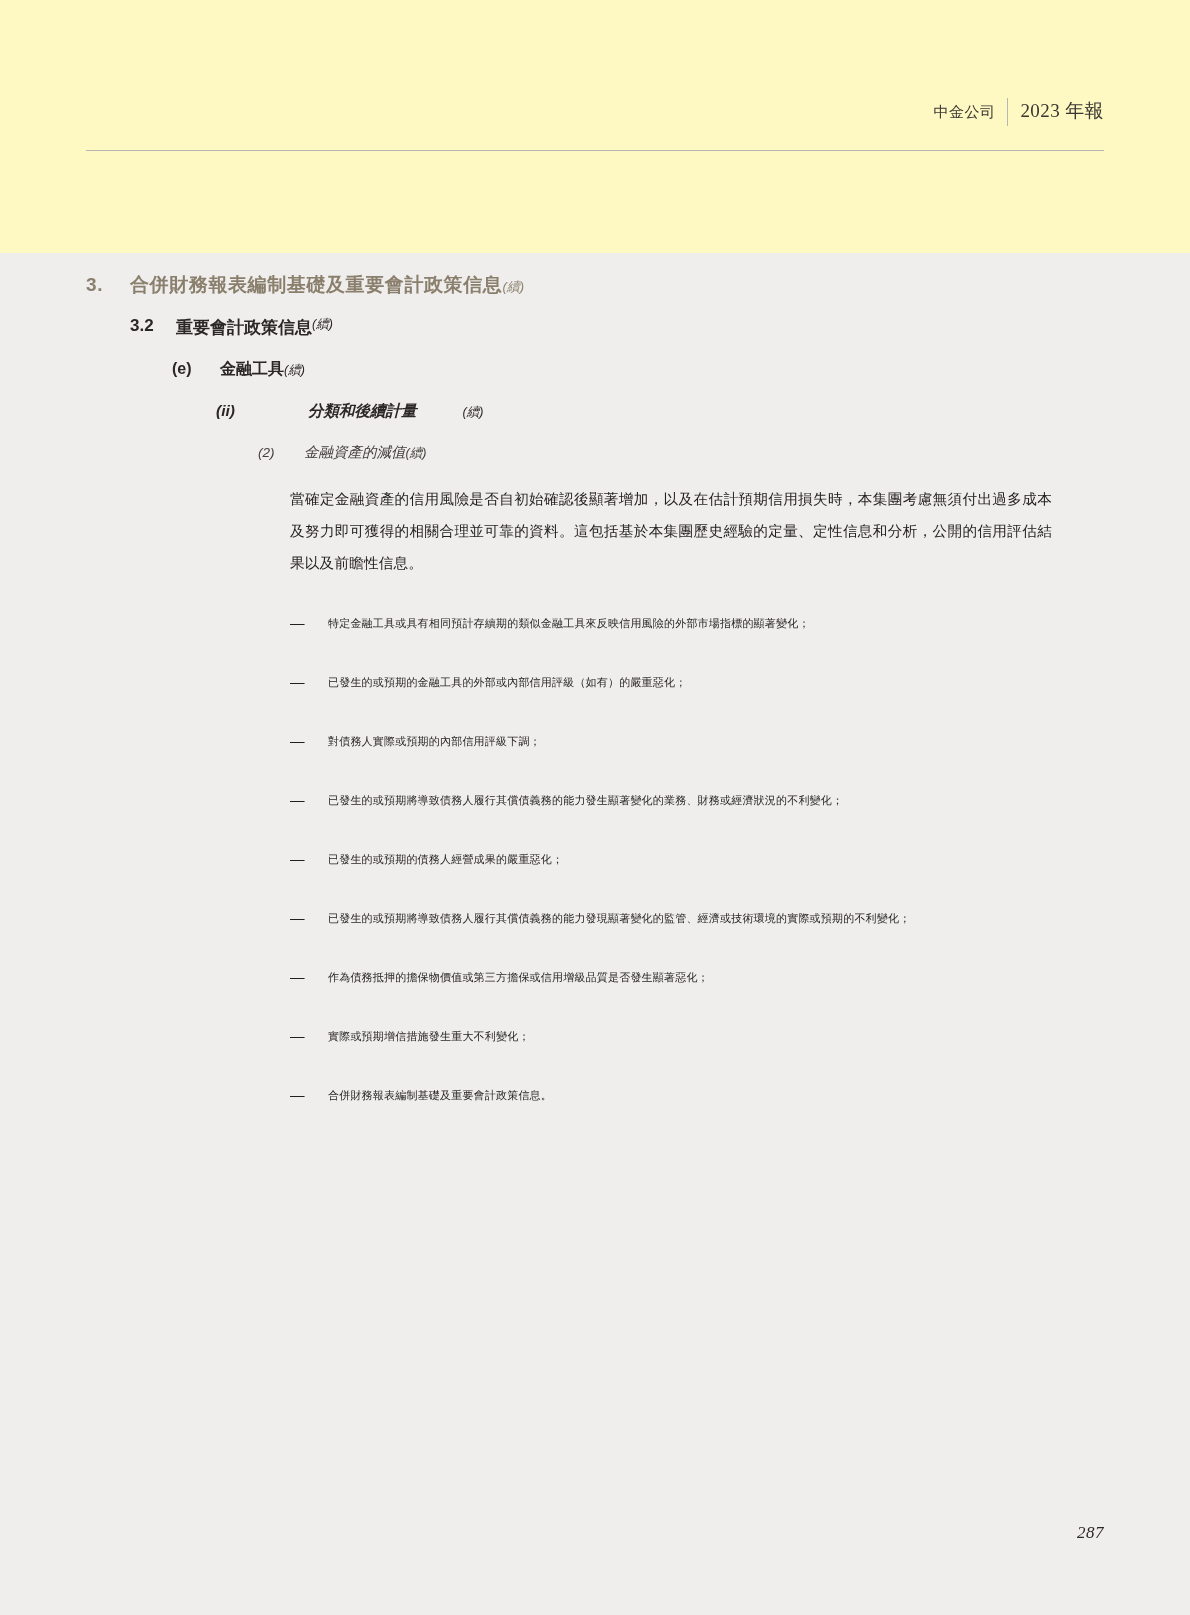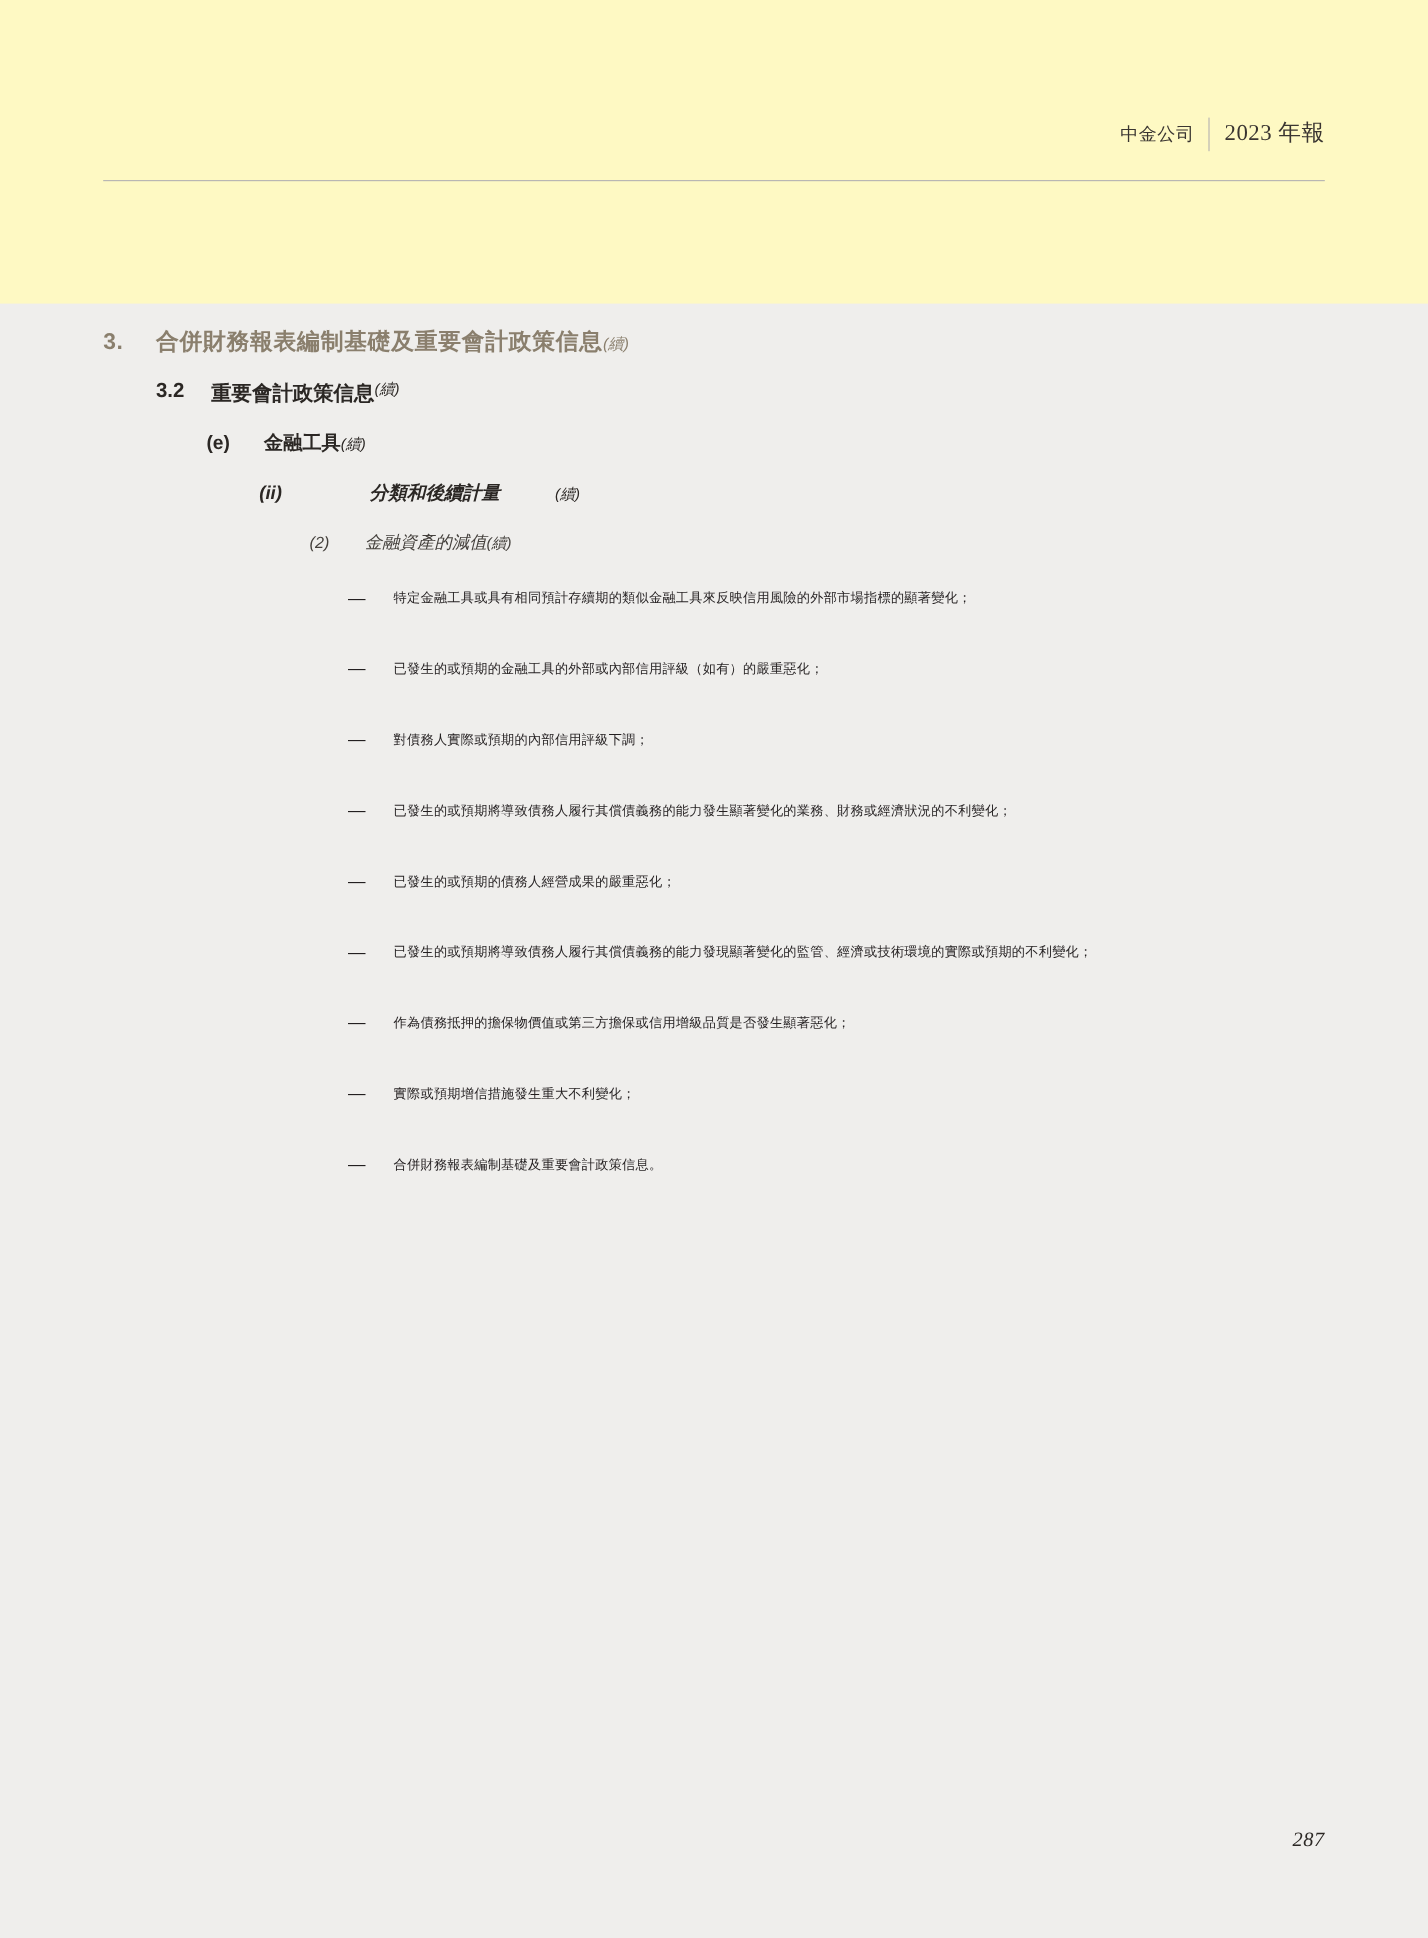--- a/index.html
+++ b/index.html
@@ -251,20 +251,21 @@
   </div>
 
   <div class="h-2">
     <span class="num">(2)</span>
     <span>金融資產的減值</span>
     <span class="cont">(續)</span>
   </div>
 
   <div class="content">
 
+    <p class="para lead">當確定金融資產的信用風險是否自初始確認後顯著增加，以及在估計預期信用損失時，本集團考慮無須付出過多成本及努力即可獲得的相關合理並可靠的資料。這包括基於本集團歷史經驗的定量、定性信息和分析，公開的信用評估結果以及前瞻性信息。</p>
 
 
     <ul class="bullets">
       <li class="bullet">
         <span class="dash">—</span>
         <span class="btext">特定金融工具或具有相同預計存續期的類似金融工具來反映信用風險的外部市場指標的顯著變化；</span>
       </li>
       <li class="bullet">
         <span class="dash">—</span>
         <span class="btext">已發生的或預期的金融工具的外部或內部信用評級（如有）的嚴重惡化；</span>

